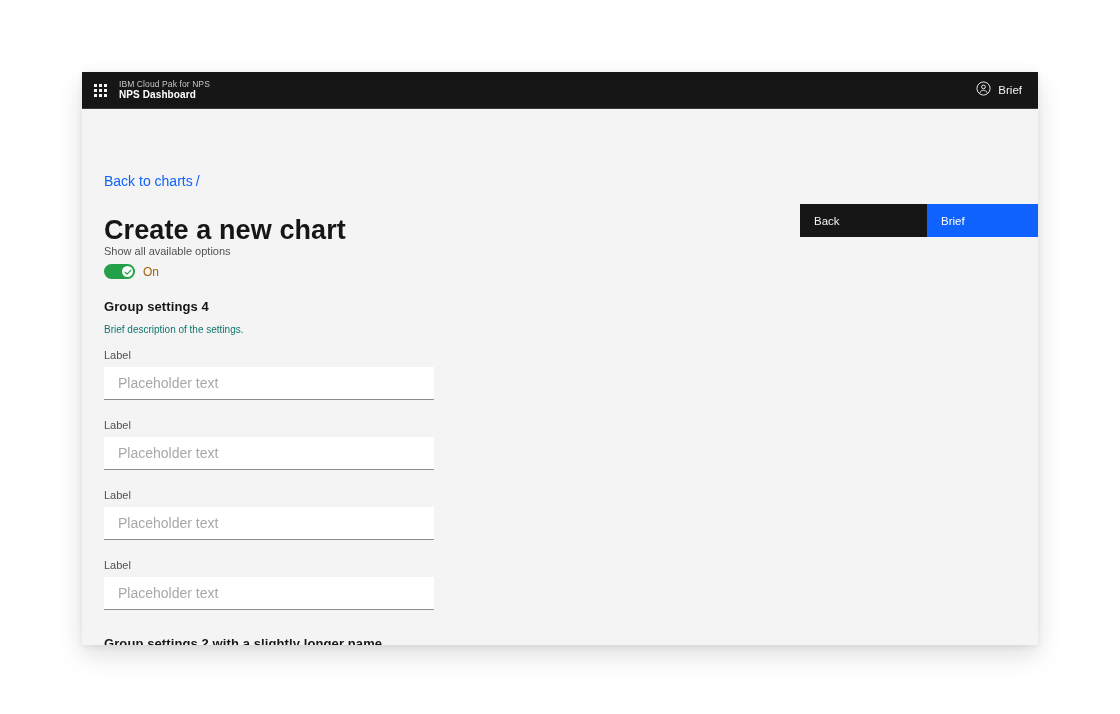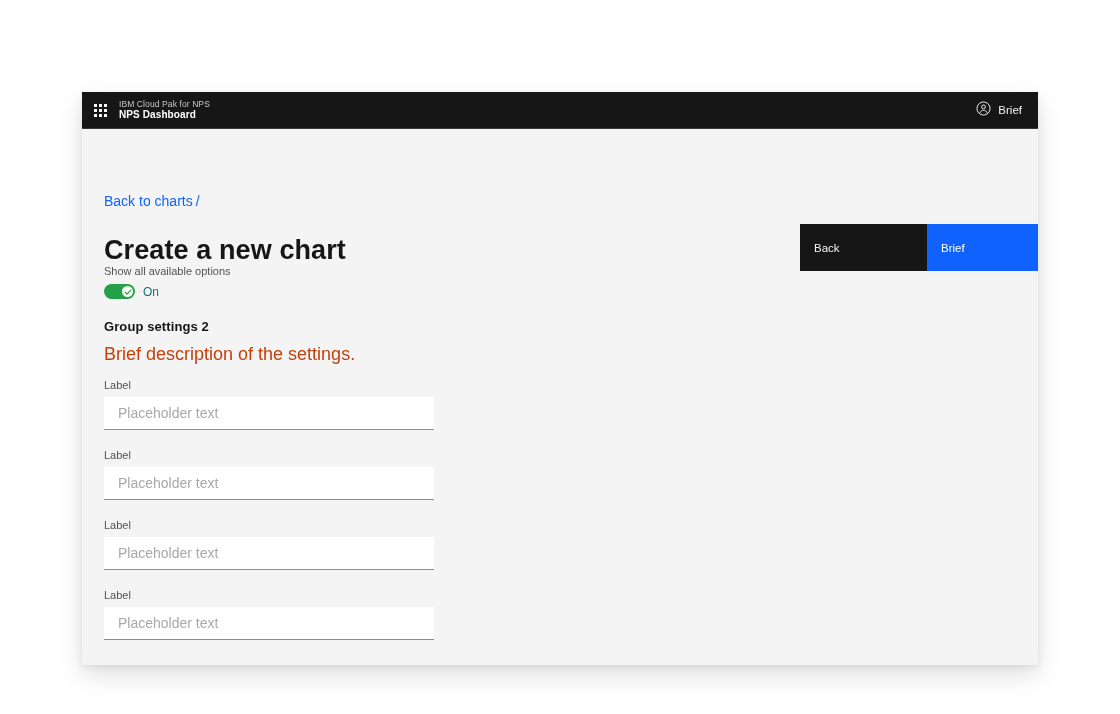--- a/index.html
+++ b/index.html
@@ -18,21 +18,20 @@
   
   .app-window {
     position: absolute;
     left: 82px;
     top: 72px;
     width: 956px;
     height: 573px;
     background: #f4f4f4;
     overflow: hidden;
     box-shadow: 0 10px 24px rgba(0,0,0,0.13), 0 2px 6px rgba(0,0,0,0.07);
-    margin-top: 20px;
   }
 
   
   .header {
     position: relative;
     height: 36px;
     background: #161616;
     border-bottom: 1px solid #393939;
     display: flex;
     align-items: center;
@@ -162,33 +161,33 @@
     height: 11px;
     border-radius: 50%;
     background: #ffffff;
     display: flex;
     align-items: center;
     justify-content: center;
   }
   .toggle .knob svg { display: block; }
   .toggle-state {
     font-size: 12px;
-    color: #0f766e;
+    color: #a16207;
   }
 
   
   .actions {
     position: absolute;
     left: 696px;
     top: 95px;
     display: flex;
   }
   .btn {
     width: 127px;
-    height: 47px;
+    height: 33px;
     border: 0;
     display: flex;
     align-items: center;
     padding: 0 14px;
     font-family: "Liberation Sans", sans-serif;
     font-size: 11.5px;
     cursor: pointer;
     box-sizing: border-box;
   }
   .btn-secondary { background: #161616; color: #f4f4f4; }
@@ -204,22 +203,22 @@
   .group { margin-bottom: 4px; }
   .group + .group { margin-top: 26px; }
   .group-title {
     font-size: 13px;
     font-weight: 700;
     color: #161616;
     margin: 0 0 10px 0;
     letter-spacing: 0.1px;
   }
   .group-desc {
-    font-size: 18px;
-    color: #c2410c;
+    font-size: 10px;
+    color: #0f766e;
     margin: 0 0 14px 0;
   }
   .field { margin-bottom: 19px; }
   .field-label {
     font-size: 11px;
     color: #525252;
     margin-bottom: 6px;
   }
   .field-input {
     width: 330px;
@@ -298,21 +297,21 @@
       </div>
 
       <div class="actions">
         <button class="btn btn-secondary">Back</button>
         <button class="btn btn-primary">Brief</button>
       </div>
 
       <div class="form">
 
         <div class="group">
-          <div class="group-title">Group settings 2</div>
+          <div class="group-title">Group settings 4</div>
           <div class="group-desc">Brief description of the settings.</div>
 
           <div class="field">
             <div class="field-label">Label</div>
             <input class="field-input" type="text" placeholder="Placeholder text" style="">
           </div>
           <div class="field">
             <div class="field-label">Label</div>
             <input class="field-input" type="text" placeholder="Placeholder text" style="">
           </div>

